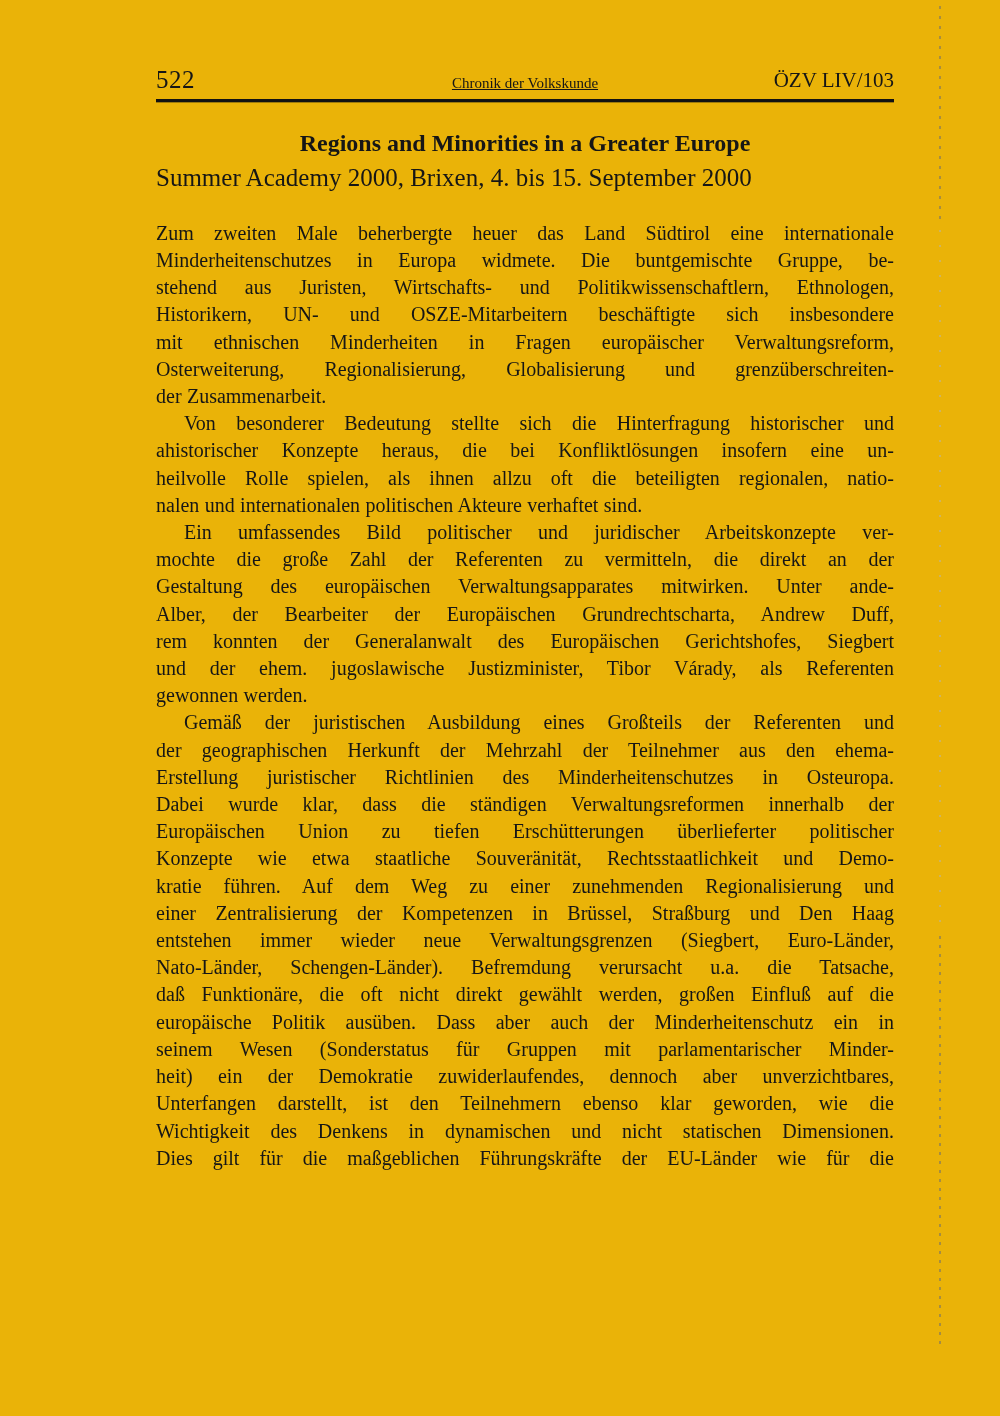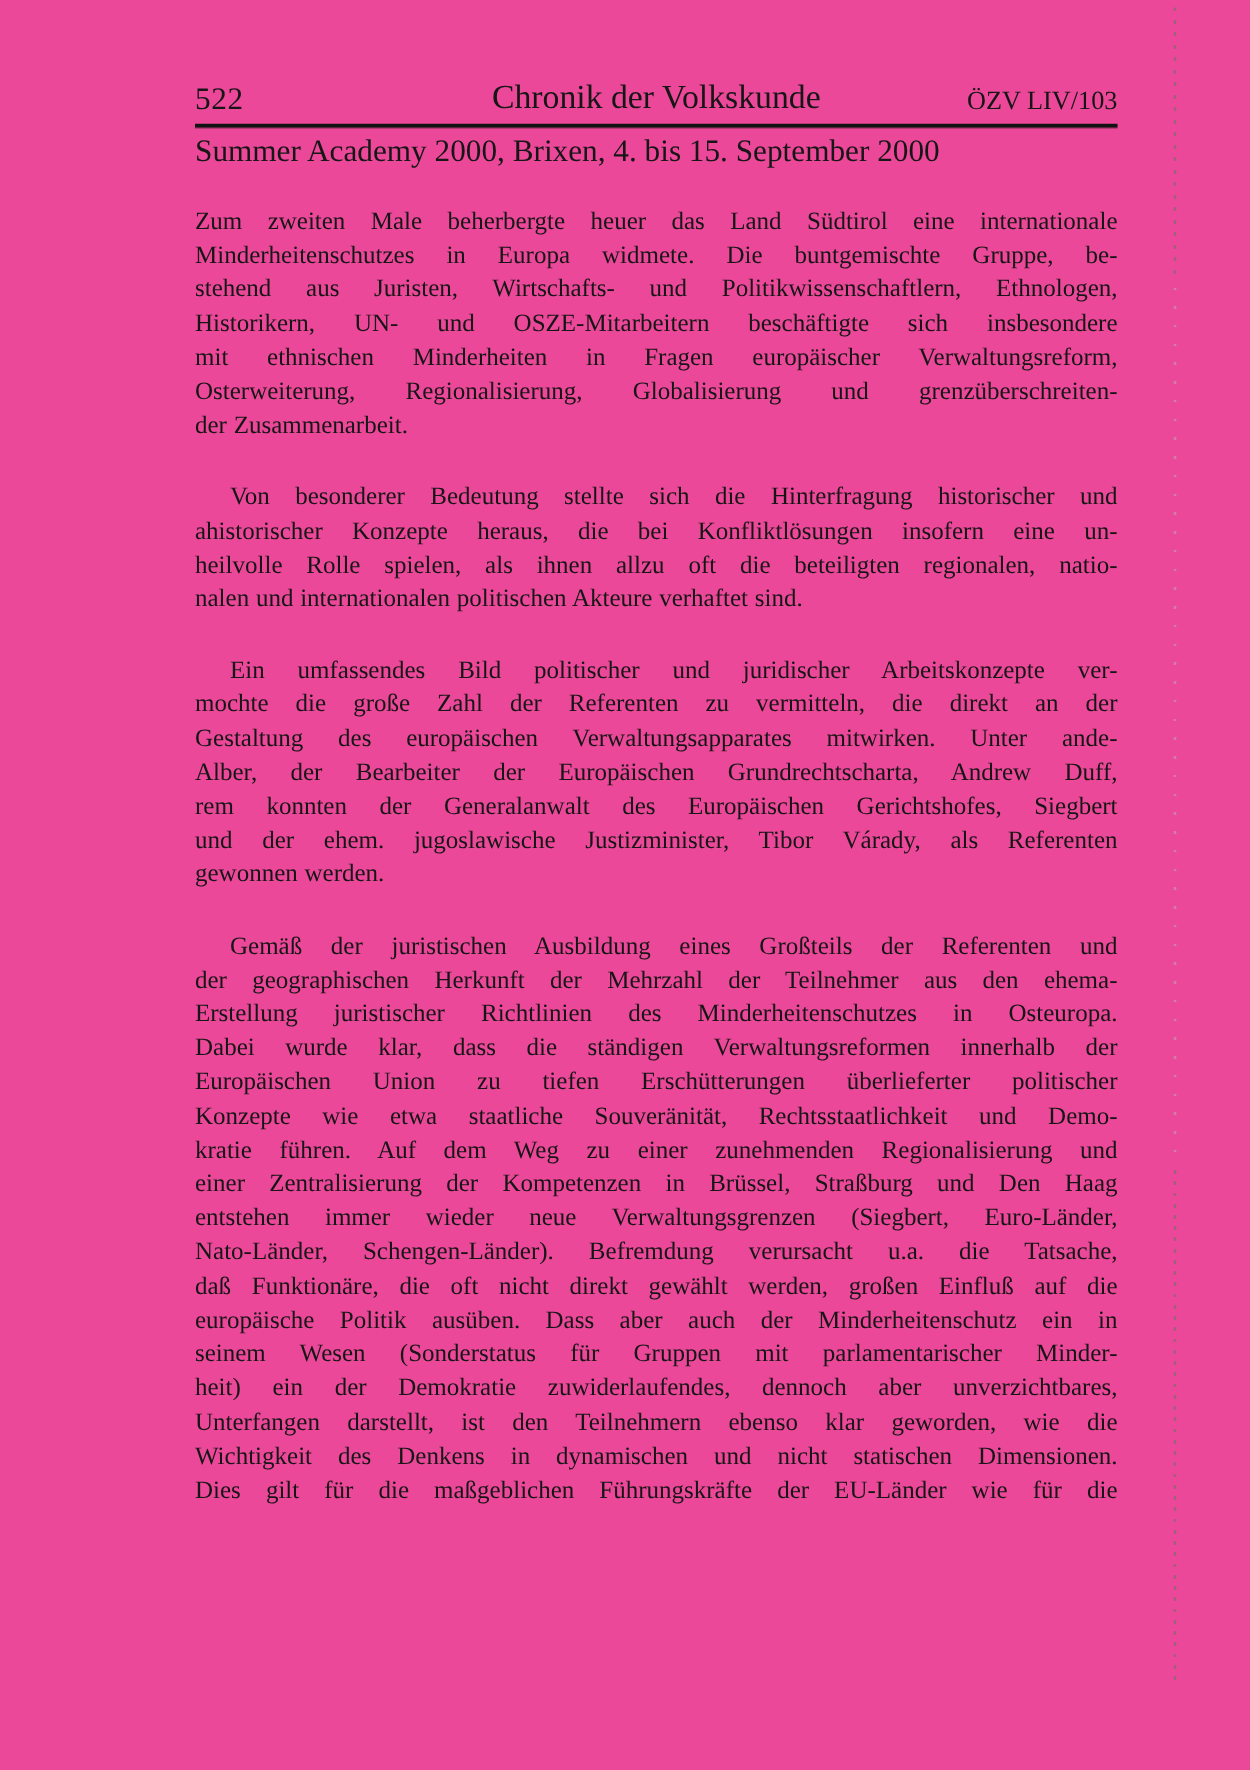--- a/index.html
+++ b/index.html
@@ -4,21 +4,21 @@
 <style>
   html, body {
     margin: 0;
     padding: 0;
     background: #ffffff;
   }
   .page {
     position: relative;
     width: 1000px;
     height: 1416px;
-    background: #ec4899;
+    background: #eab308;
     overflow: hidden;
     font-family: "Liberation Serif", "DejaVu Serif", serif;
     color: #161616;
   }
   .content {
     position: absolute;
     left: 156px;
     top: 60px;
     width: 738px;
   }
@@ -33,22 +33,23 @@
     bottom: 0;
     font-size: 25px;
     line-height: 1;
     letter-spacing: 0.5px;
   }
   .running-header .journal-title {
     position: absolute;
     left: 50%;
     bottom: 1px;
     transform: translateX(-50%);
-    font-size: 27px;
+    font-size: 15px;
     line-height: 1;
+    text-decoration: underline;
   }
   .running-header .issue-ref {
     position: absolute;
     right: 0;
     bottom: 1px;
     font-size: 21px;
     line-height: 1;
   }
   .header-rule {
     margin-top: 7px;
@@ -73,21 +74,21 @@
   }
   
   .article-body {
     margin-top: 27px;
     font-size: 20px;
     line-height: 27.2px;
     word-spacing: 0.4px;
     font-family: Liberation Serif, serif;
   }
   .para { margin: 0; }
-  .para.indent .line:first-child { text-indent: 28px; margin-top: 30px; }
+  .para.indent .line:first-child { text-indent: 28px; }
   .line {
     text-align: justify;
     text-align-last: justify;
     white-space: normal;
   }
   .line.last { text-align-last: left; }
   
   .scan-dots {
     position: absolute;
     width: 2px;
@@ -124,20 +125,21 @@
   <div class="content">
 
     <div class="running-header">
       <span class="page-number">522</span>
       <span class="journal-title">Chronik der Volkskunde</span>
       <span class="issue-ref">ÖZV LIV/103</span>
     </div>
 
     <div class="header-rule"></div>
 
+    <div class="article-title">Regions and Minorities in a Greater Europe</div>
     <div class="article-subtitle">Summer Academy 2000, Brixen, 4. bis 15. September 2000</div>
 
     <div class="article-body">
         <div class="para">
           <div class="line">Zum zweiten Male beherbergte heuer das Land Südtirol eine internationale</div>
           <div class="line">Minderheitenschutzes in Europa widmete. Die buntgemischte Gruppe, be-</div>
           <div class="line">stehend aus Juristen, Wirtschafts- und Politikwissenschaftlern, Ethnologen,</div>
           <div class="line">Historikern, UN- und OSZE-Mitarbeitern beschäftigte sich insbesondere</div>
           <div class="line">mit ethnischen Minderheiten in Fragen europäischer Verwaltungsreform,</div>
           <div class="line">Osterweiterung, Regionalisierung, Globalisierung und grenzüberschreiten-</div>

